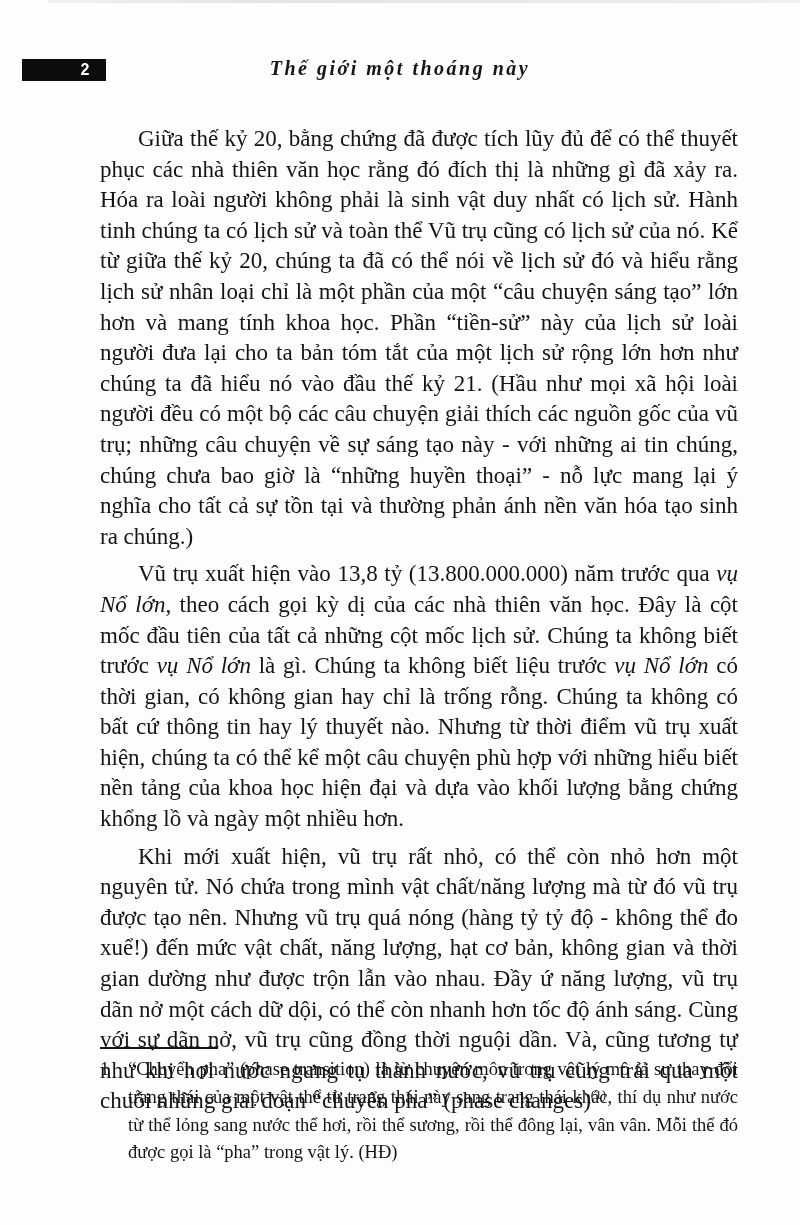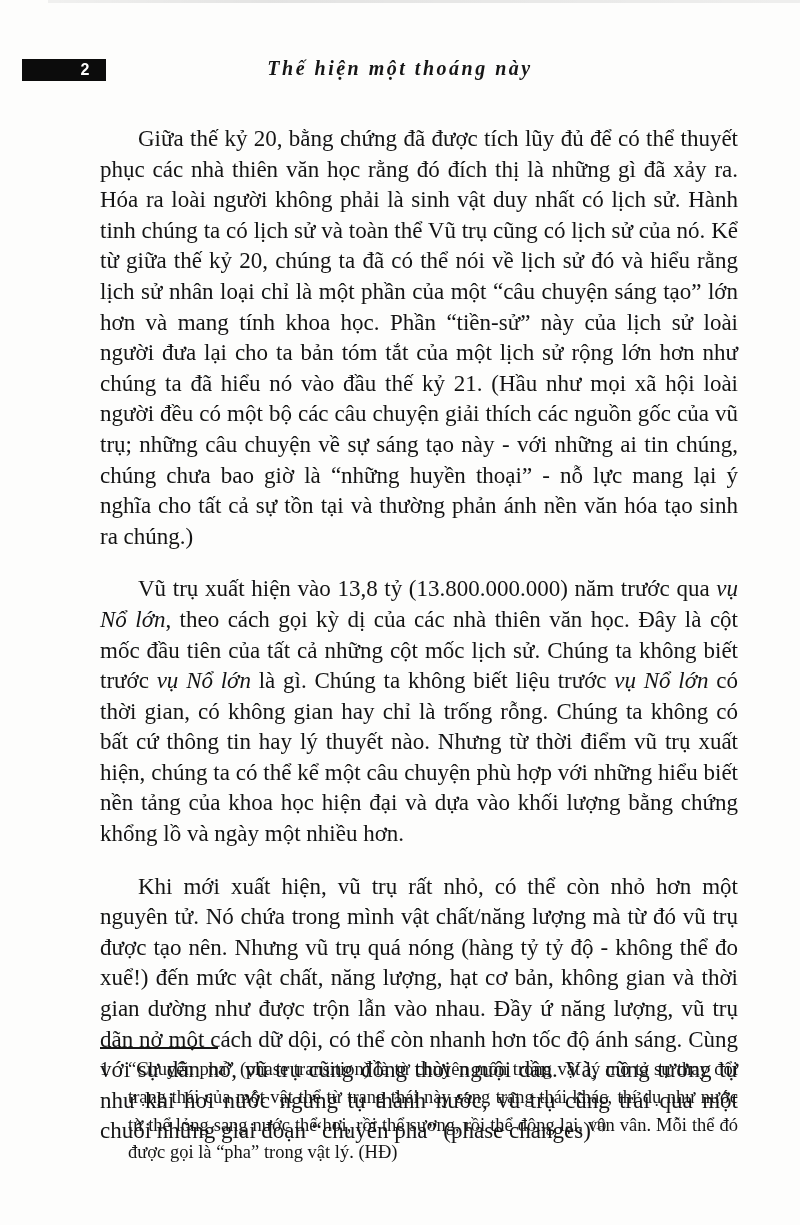--- a/index.html
+++ b/index.html
@@ -45,21 +45,21 @@
   }
   .body-text {
     position: absolute;
     top: 124px; left: 100px;
     width: 638px;
     font-size: 23px;
     line-height: 30.6px;
     text-align: justify;
   }
   .para { text-indent: 38px; font-family: Liberation Serif, serif; }
-  .para + .para { margin-top: 22px; }
+  .para + .para { margin-top: 7px; }
   .italic-term { font-style: italic; }
   .fn-ref {
     font-size: 13px;
     vertical-align: super;
     line-height: 0;
   }
   .footnote-area {
     position: absolute;
     top: 1047px; left: 100px;
     width: 638px;
@@ -83,21 +83,21 @@
   }
 </style>
 </head>
 <body>
 
 <div class="page">
   <div class="scan-edge"></div>
 
   <header class="page-header">
     <div class="page-number-block"><span>2</span></div>
-    <div class="running-title">Thế hiện một thoáng này</div>
+    <div class="running-title">Thế giới một thoáng này</div>
   </header>
 
   <main class="body-text">
     <p class="para">Giữa thế kỷ 20, bằng chứng đã được tích lũy đủ để có thể thuyết phục các nhà thiên văn học rằng đó đích thị là những gì đã xảy ra. Hóa ra loài người không phải là sinh vật duy nhất có lịch sử. Hành tinh chúng ta có lịch sử và toàn thể Vũ trụ cũng có lịch sử của nó. Kể từ giữa thế kỷ 20, chúng ta đã có thể nói về lịch sử đó và hiểu rằng lịch sử nhân loại chỉ là một phần của một “câu chuyện sáng tạo” lớn hơn và mang tính khoa học. Phần “tiền-sử” này của lịch sử loài người đưa lại cho ta bản tóm tắt của một lịch sử rộng lớn hơn như chúng ta đã hiểu nó vào đầu thế kỷ 21. (Hầu như mọi xã hội loài người đều có một bộ các câu chuyện giải thích các nguồn gốc của vũ trụ; những câu chuyện về sự sáng tạo này - với những ai tin chúng, chúng chưa bao giờ là “những huyền thoại” - nỗ lực mang lại ý nghĩa cho tất cả sự tồn tại và thường phản ánh nền văn hóa tạo sinh ra chúng.)</p>
 
     <p class="para"><span>Vũ trụ xuất hiện vào 13,8 tỷ (13.800.000.000) năm trước qua </span><em class="italic-term">vụ Nổ lớn</em><span>, theo cách gọi kỳ dị của các nhà thiên văn học. Đây là cột mốc đầu tiên của tất cả những cột mốc lịch sử. Chúng ta không biết trước </span><em class="italic-term">vụ Nổ lớn</em><span> là gì. Chúng ta không biết liệu trước </span><em class="italic-term">vụ Nổ lớn</em><span> có thời gian, có không gian hay chỉ là trống rỗng. Chúng ta không có bất cứ thông tin hay lý thuyết nào. Nhưng từ thời điểm vũ trụ xuất hiện, chúng ta có thể kể một câu chuyện phù hợp với những hiểu biết nền tảng của khoa học hiện đại và dựa vào khối lượng bằng chứng khổng lồ và ngày một nhiều hơn.</span></p>
 
     <p class="para"><span>Khi mới xuất hiện, vũ trụ rất nhỏ, có thể còn nhỏ hơn một nguyên tử. Nó chứa trong mình vật chất/năng lượng mà từ đó vũ trụ được tạo nên. Nhưng vũ trụ quá nóng (hàng tỷ tỷ độ - không thể đo xuể!) đến mức vật chất, năng lượng, hạt cơ bản, không gian và thời gian dường như được trộn lẫn vào nhau. Đầy ứ năng lượng, vũ trụ dãn nở một cách dữ dội, có thể còn nhanh hơn tốc độ ánh sáng. Cùng với sự dãn nở, vũ trụ cũng đồng thời nguội dần. Và, cũng tương tự như khi hơi nước ngưng tụ thành nước, vũ trụ cũng trải qua một chuỗi những giai đoạn “chuyển pha” (phase changes)</span><sup class="fn-ref">(1)</sup></p>
   </main>
 

